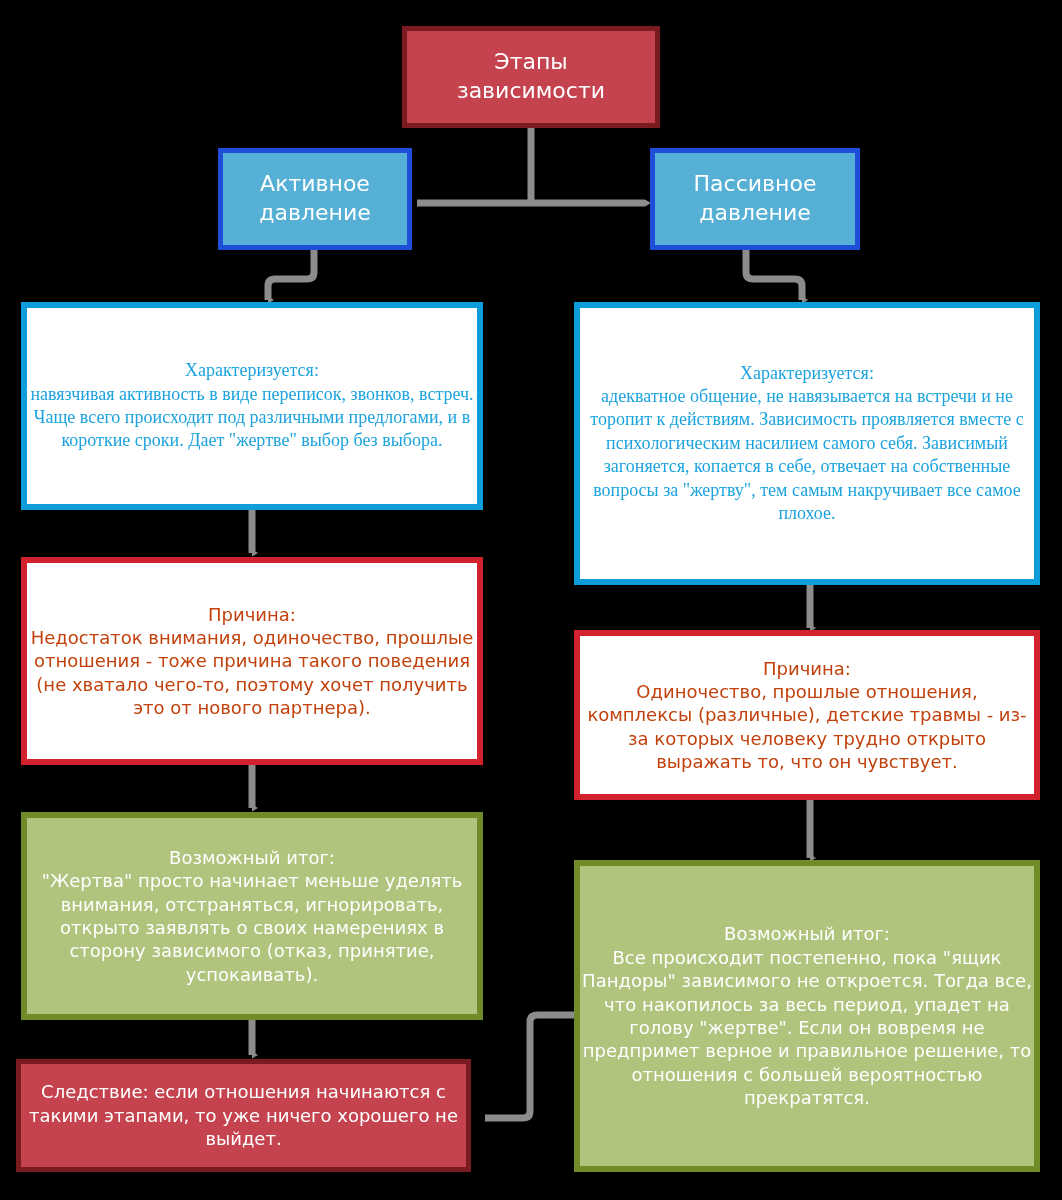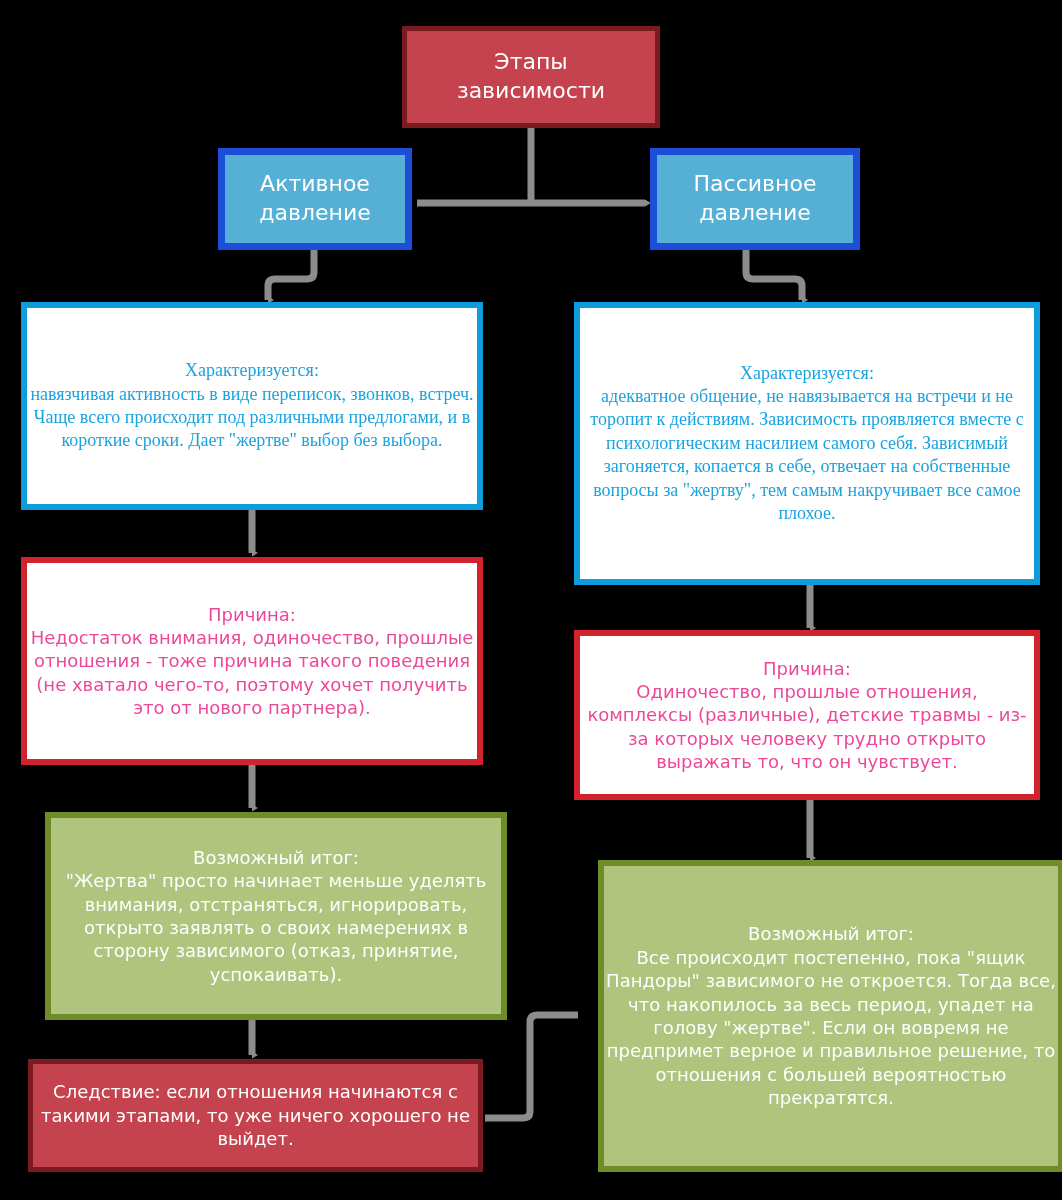--- a/index.html
+++ b/index.html
@@ -34,39 +34,38 @@
     box-sizing: border-box;
   }
   
   .v-red-solid {
     background: #c5434e;
     border: 5px solid #7a1b22;
     color: #ffffff;
   }
   .v-blue-solid {
     background: #56b0d6;
-    border: 7px solid #1d4ed8;
+    border: 5px solid #1d4ed8;
     color: #ffffff;
   }
   .v-blue-outline {
     background: #ffffff;
     border: 6px solid #0d9ddb;
     color: #1aa3de;
     font-family: Liberation Serif, serif;
   }
   .v-red-outline {
     background: #ffffff;
     border: 6px solid #d2222e;
-    color: #ec4899;
+    color: #c2410c;
   }
   .v-green-solid {
     background: #b0c47e;
     border: 6px solid #6f8c28;
     color: #ffffff;
-    margin-left: 24px;
   }
   
   #wires {
     position: absolute;
     left: 0;
     top: 0;
     width: 1062px;
     height: 1200px;
     pointer-events: none;
   }
@@ -135,21 +134,21 @@
   <div class="node v-red-outline" style="left:21px; top:557px; width:462px; height:208px; font-size:18px;">
     <span class="txt">Причина:
 Недостаток внимания, одиночество, прошлые отношения - тоже причина такого поведения (не хватало чего-то, поэтому хочет получить это от нового партнера).</span>
   </div>
 
   <div class="node v-green-solid" style="left:21px; top:812px; width:462px; height:208px; font-size:18px;">
     <span class="txt">Возможный итог:
 "Жертва" просто начинает меньше уделять внимания, отстраняться, игнорировать, открыто заявлять о своих намерениях в сторону зависимого (отказ, принятие, успокаивать).</span>
   </div>
 
-  <div class="node v-red-solid" style="left:28px; top:1059px; width:455px; height:113px; font-size:18px;">
+  <div class="node v-red-solid" style="left:16px; top:1059px; width:455px; height:113px; font-size:18px;">
     <span class="txt">Следствие: если отношения начинаются с такими этапами, то уже ничего хорошего не выйдет.</span>
   </div>
 
   <div class="node v-blue-outline" style="left:574px; top:302px; width:466px; height:283px; font-size:18px;">
     <span class="txt">Характеризуется:
 адекватное общение, не навязывается на встречи и не торопит к действиям. Зависимость проявляется вместе с психологическим насилием самого себя. Зависимый загоняется, копается в себе, отвечает на собственные вопросы за "жертву", тем самым накручивает все самое плохое.</span>
   </div>
 
   <div class="node v-red-outline" style="left:574px; top:630px; width:466px; height:170px; font-size:18px;">
     <span class="txt">Причина:

